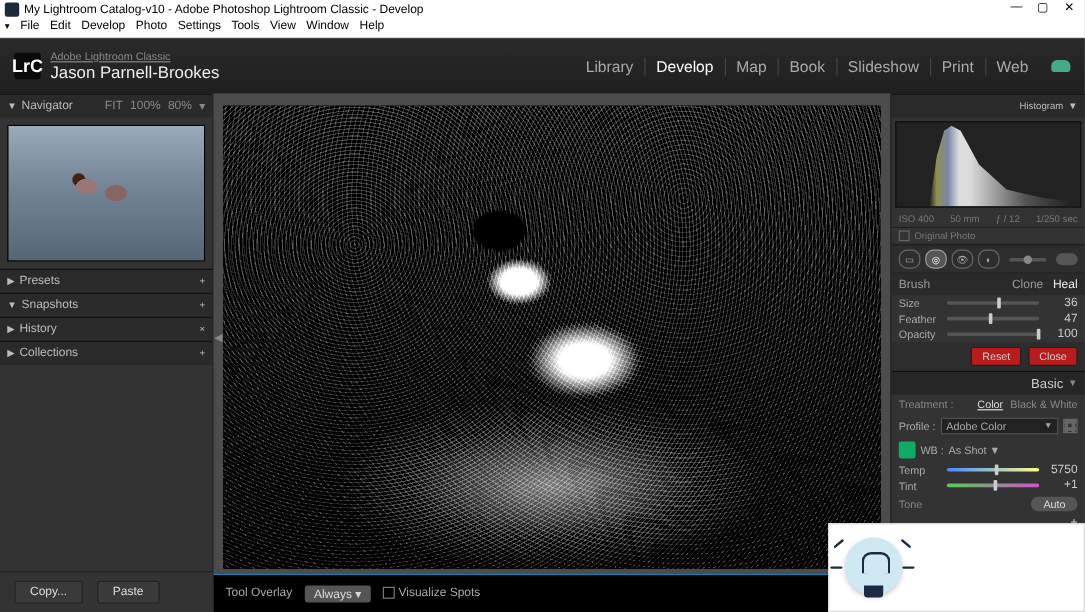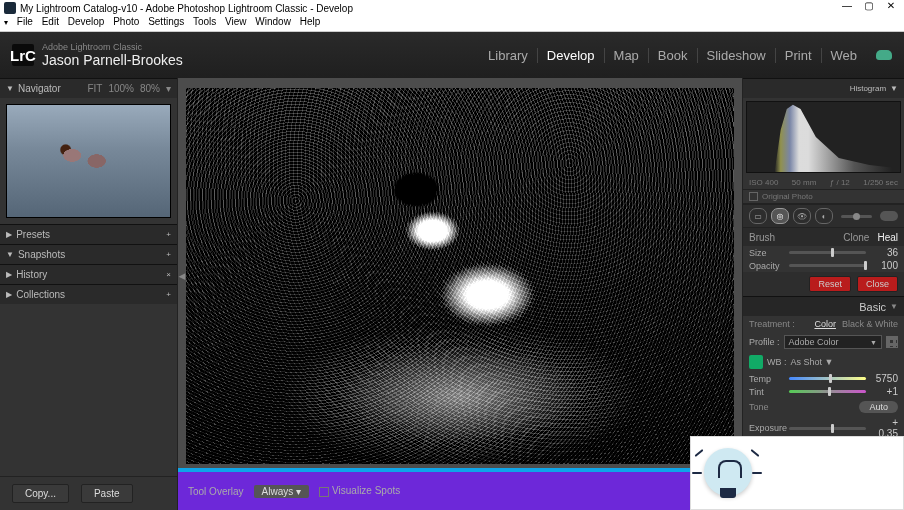--- a/index.html
+++ b/index.html
@@ -12,21 +12,21 @@
   .titlebar .win-controls span { width: 22px; text-align: center; color: #000; font-size: 10px; }
 
   .menubar { height: 16px; background: #fff; color: #000; font-size: 10px; padding: 0 4px; border-bottom: 1px solid #ccc; }
   .menubar span { margin-right: 6px; }
   .menubar .caret { font-size: 8px; }
 
   .app { background: #222; height: 478px; display: flex; flex-direction: column; }
 
   .topbar { height: 46px; background: linear-gradient(#2a2a2a,#1f1f1f); display: flex; align-items: center; padding: 0 12px; }
   .logo-box { width: 22px; height: 22px; background: #0a0a0a; color: #fff; font-size: 15px; font-weight: bold; display: flex; align-items: center; justify-content: center; border-radius: 2px; margin-right: 8px; }
-  .identity .small { font-size: 9px; color: #888; }
+  .identity .small { font-size: 9px; color: #888; text-decoration: underline; }
   .identity .name { font-size: 14px; color: #eee; font-weight: 300; }
   .modules { margin-left: auto; display: flex; }
   .modules span { color: #aaa; font-size: 13px; padding: 0 9px; border-left: 1px solid #444; }
   .modules span:first-child { border-left: none; }
   .modules span.active { color: #fff; font-weight: 500; }
   .cloud { width: 16px; height: 10px; background: #4a8; border-radius: 5px 5px 3px 3px; margin-left: 10px; }
 
   .main { flex: 1; display: flex; background: #444; }
 
   .left-panel { width: 178px; background: #333; display: flex; flex-direction: column; border-right: 1px solid #222; }
@@ -56,21 +56,21 @@
     background:
       radial-gradient(ellipse 70px 50px at 45% 38%, rgba(255,255,255,.95) 15%, transparent 40%),
       radial-gradient(ellipse 24px 18px at 42% 27%, #111 70%, transparent),
       radial-gradient(ellipse 90px 60px at 55% 55%, rgba(240,240,240,.85) 20%, transparent 55%),
       radial-gradient(ellipse 300px 120px at 50% 82%, rgba(220,220,220,.5), transparent 60%),
       repeating-radial-gradient(circle at 20% 30%, rgba(200,200,200,.25) 0 1px, transparent 1px 3px),
       repeating-radial-gradient(circle at 70% 20%, rgba(200,200,200,.2) 0 1px, transparent 1px 4px),
       linear-gradient(#2a2a2a,#0a0a0a);
     filter: contrast(1.6) brightness(1.1);
   }
-  .center-toolbar { height: 42px; background: #6d28d9; display: flex; align-items: center; padding: 0 10px; gap: 10px; font-size: 10px; color: #aaa; border-top:4px solid #0ea5e9; }
+  .center-toolbar { height: 32px; background: #000000; display: flex; align-items: center; padding: 0 10px; gap: 10px; font-size: 10px; color: #aaa; border-top:1px solid #0ea5e9; }
   .center-toolbar .pill { background:#555; color:#ddd; padding:1px 8px; border-radius:2px; }
   .center-toolbar .chk { width:10px; height:10px; border:1px solid #777; display:inline-block; vertical-align:middle; margin-right:3px; }
 
   .right-panel { width: 162px; background: #333; display: flex; flex-direction: column; border-left: 1px solid #222; font-size: 10px; }
 
   .histogram-box { height: 72px; margin: 3px; background: #222; position: relative; border:1px solid #111; overflow:hidden; }
   .histo-curve { position:absolute; inset:0;
     background:
       linear-gradient(90deg, transparent 18%, rgba(255,255,120,.5) 22%, rgba(180,200,255,.6) 28%, rgba(240,240,240,.9) 34%, rgba(240,240,240,.9) 40%, rgba(200,200,200,.3) 70%, transparent 95%);
     clip-path: polygon(0 100%, 18% 100%, 22% 40%, 26% 10%, 30% 4%, 35% 10%, 45% 50%, 60% 80%, 80% 90%, 100% 95%, 100% 100%);
@@ -276,20 +276,27 @@
         </span>
       </div>
       <div class="slider-row">
         <span class="lbl">Size</span>
         <span class="track">
             <span class="thumb" style="left:55%"></span>
           </span>
         <span class="val">36</span>
       </div>
       <div class="slider-row">
+        <span class="lbl">Feather</span>
+        <span class="track">
+            <span class="thumb" style="left:45%"></span>
+          </span>
+        <span class="val">47</span>
+      </div>
+      <div class="slider-row">
         <span class="lbl">Opacity</span>
         <span class="track">
             <span class="thumb" style="left:98%"></span>
           </span>
         <span class="val">100</span>
       </div>
       <div class="btn-row">
         <span>Reset</span>
         <span>Close</span>
       </div>

